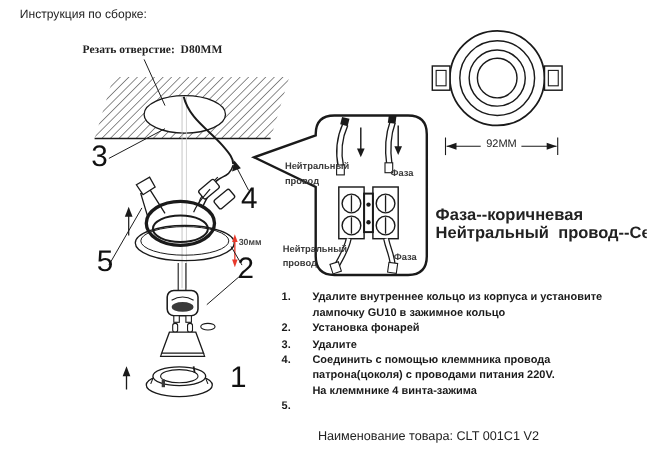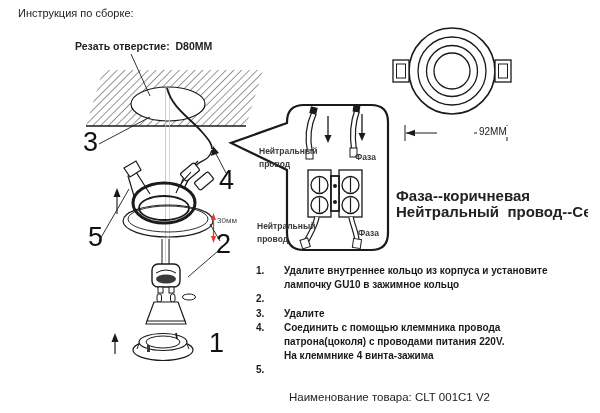--- a/index.html
+++ b/index.html
@@ -1,26 +1,26 @@
 <!DOCTYPE html>
 <html><head>
 <meta charset="utf-8">
 <style>
   html,body{margin:0;padding:0;background:#fff;}
   .stage{position:relative;width:588px;height:413px;background:#fff;overflow:hidden;
          font-family:"Liberation Sans",sans-serif;color:#222;}
   .abs{position:absolute;}
   .lineart{position:absolute;left:0;top:0;}
   .title{font-size:11px;color:#222;}
-  .cutlabel{font-size:10.5px;font-weight:600;color:#222;white-space:pre;}
+  .cutlabel{font-size:10.5px;font-weight:600;color:#222;white-space:pre;font-family:Liberation Serif, serif;}
   .partnum{font-size:27px;color:#111;line-height:27px;}
-  .dim-small{font-size:8px;font-weight:400;color:#444;}
+  .dim-small{font-size:8px;font-weight:700;color:#444;}
   .wire-label{font-size:8.5px;font-weight:600;color:#3a3a3a;line-height:13px;white-space:pre;}
   .colors-note{font-size:15px;font-weight:600;color:#222;line-height:15.5px;white-space:pre;}
-  .dim92{font-size:10px;color:#222;background:#fff;padding:0 2px;margin-left:37px;}
+  .dim92{font-size:10px;color:#222;background:#fff;padding:0 2px;}
   .steps{position:absolute;left:256px;top:264px;}
   .step-row{display:flex;margin:0;}
   .step-num{width:28px;flex:0 0 28px;font-size:10px;font-weight:600;color:#1a1a1a;line-height:14.2px;}
   .step-text{font-size:10px;font-weight:600;color:#1a1a1a;line-height:14.2px;white-space:pre;}
   .product{font-size:11.5px;color:#222;text-align:right;}
 </style>
 </head>
 <body>
 
 <div class="stage">
@@ -201,20 +201,21 @@
   <div class="abs dim92" style="left:440px;top:126px;">92MM</div>
 
   <div class="steps">
     <div class="step-row">
       <span class="step-num">1.</span>
       <span class="step-text">Удалите внутреннее кольцо из корпуса и установите
 лампочку GU10 в зажимное кольцо</span>
     </div>
     <div class="step-row">
       <span class="step-num">2.</span>
+      <span class="step-text">Установка фонарей</span>
     </div>
     <div class="step-row">
       <span class="step-num">3.</span>
       <span class="step-text">Удалите</span>
     </div>
     <div class="step-row">
       <span class="step-num">4.</span>
       <span class="step-text">Соединить с помощью клеммника провода
 патрона(цоколя) с проводами питания 220V.
 На клеммнике 4 винта-зажима</span>

